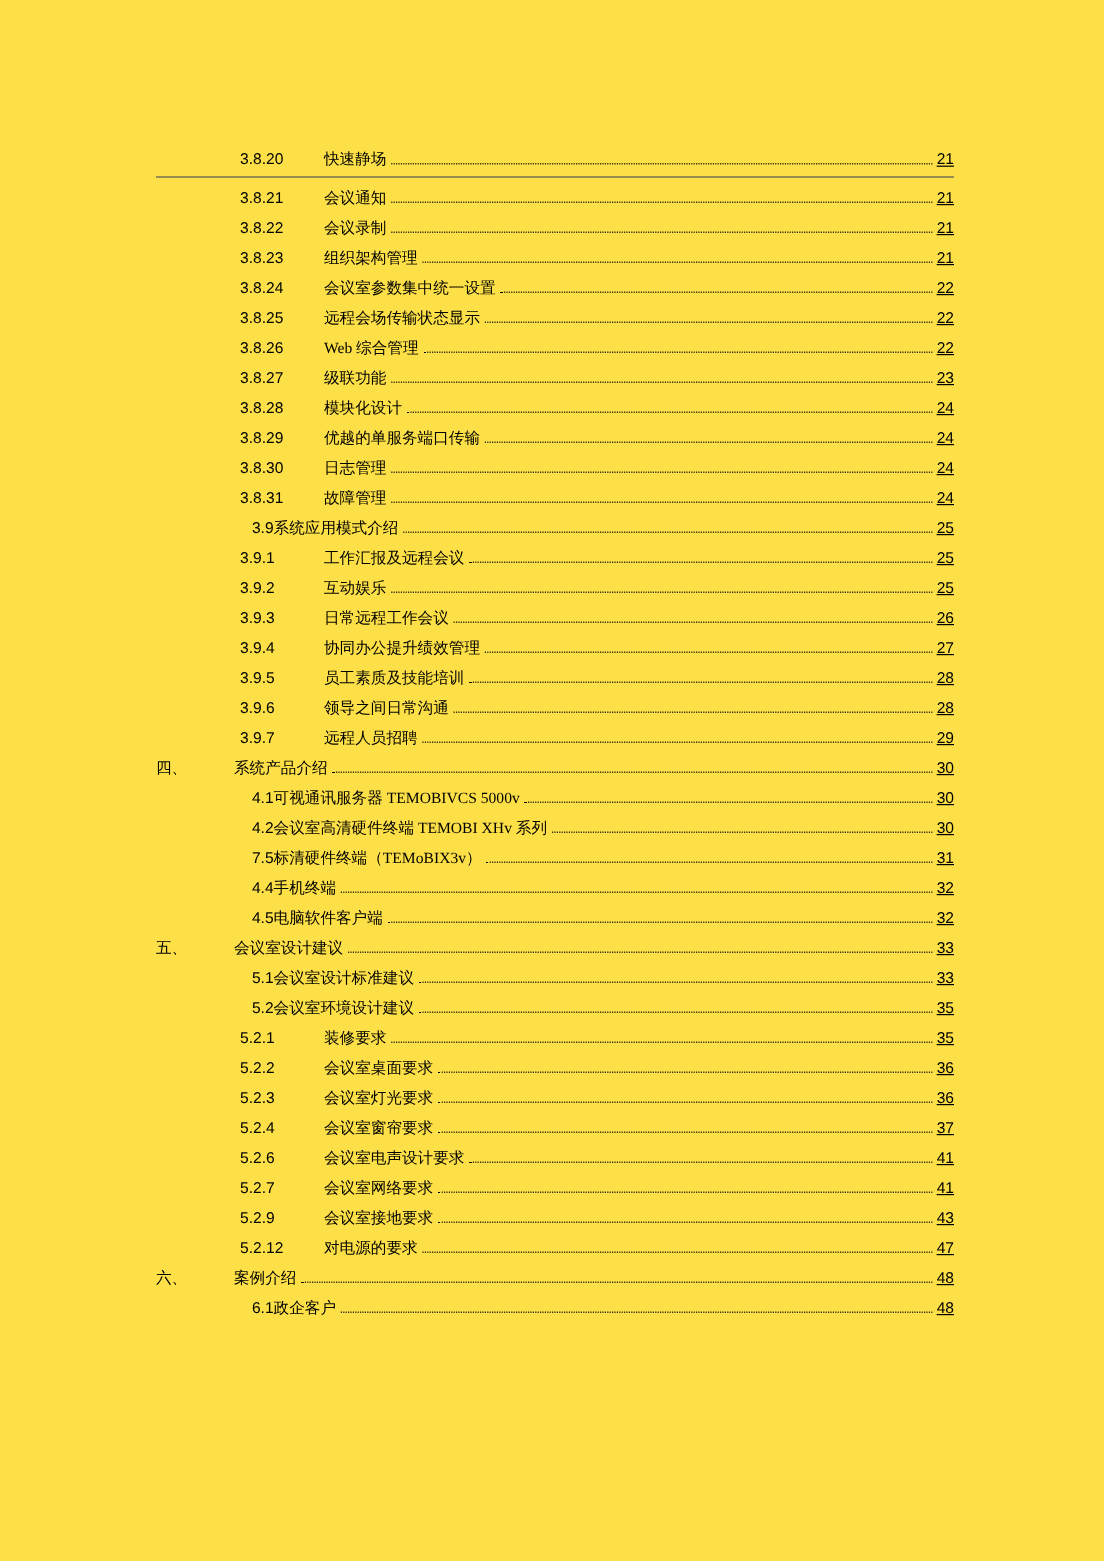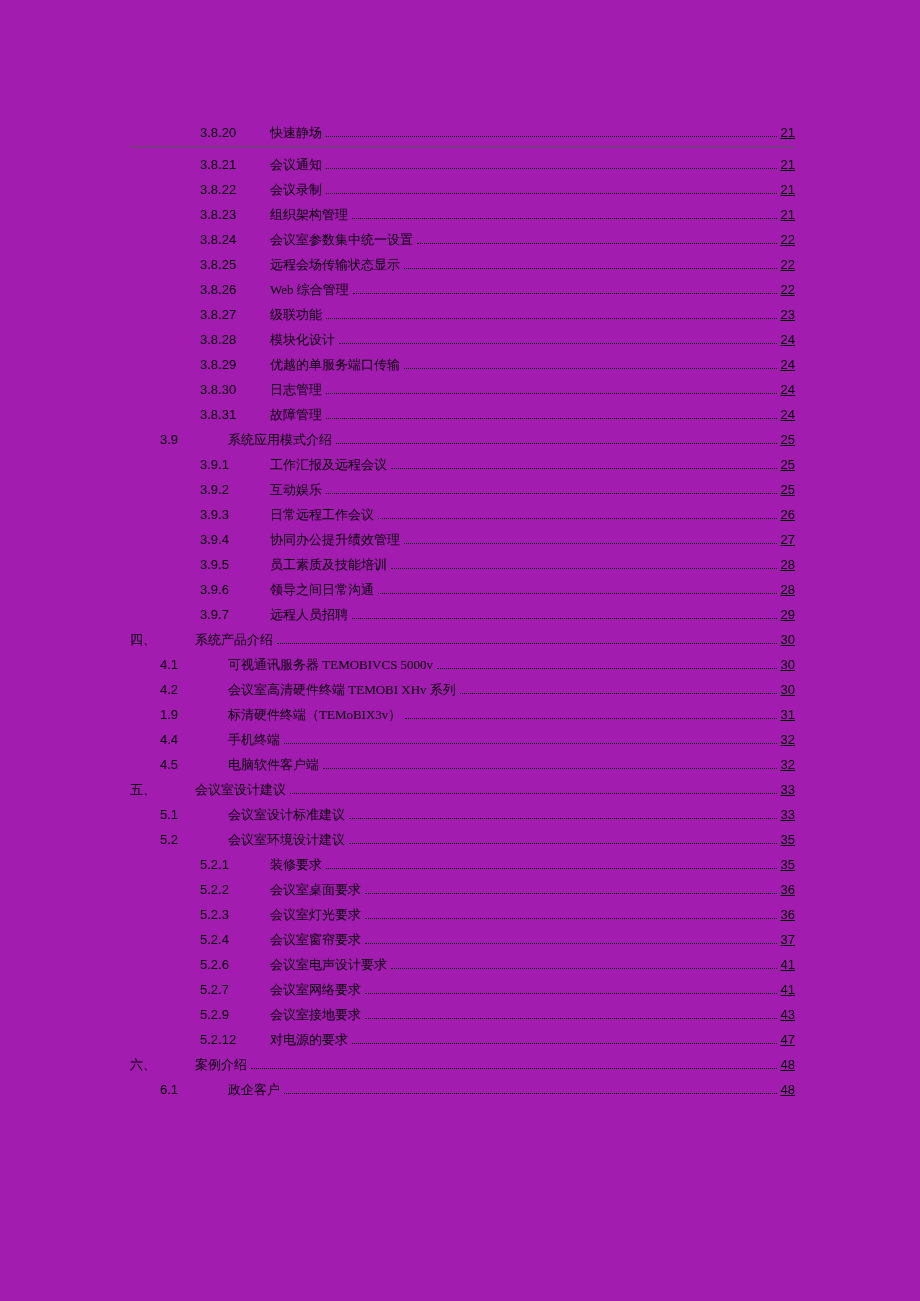--- a/index.html
+++ b/index.html
@@ -8,36 +8,36 @@
     background: #fff;
     font-family: "SimSun", "宋体", serif;
     font-size: 13px;
     color: #000;
   }
   .page {
     width: 920px;
     min-height: 1301px;
     box-sizing: border-box;
     padding: 120px 125px 0 130px;
-    background: #a21caf;
+    background: #fde047;
   }
   .toc-line {
     display: flex;
     align-items: baseline;
     line-height: 25px;
     white-space: nowrap;
   }
   .num-col {
     display: inline-block;
     font-family: Arial, sans-serif;
     font-size: 13px;
   }
   .indent-l3 { padding-left: 70px; }
   .indent-l3 .num-col { width: 70px; }
-  .indent-l2 { padding-left: 30px; }
+  .indent-l2 { padding-left: 30px; text-align: right; }
   .indent-l2 .num-col { width: 68px; }
   .indent-l1 { padding-left: 0; }
   .indent-l1 .num-col { width: 65px; }
   .title-text {
     flex: 0 0 auto;
   }
   .dots {
     flex: 1 1 auto;
     border-bottom: 1.2px dotted #000;
     margin: 0 4px 3px 4px;
@@ -192,21 +192,21 @@
         <span class="dots"></span>
         <span class="page-num">30</span>
       </div>
       <div class="toc-line indent-l2">
         <span class="num-col">4.2</span>
         <span class="title-text">会议室高清硬件终端 TEMOBI  XHv 系列</span>
         <span class="dots"></span>
         <span class="page-num">30</span>
       </div>
       <div class="toc-line indent-l2">
-        <span class="num-col">1.9</span>
+        <span class="num-col">7.5</span>
         <span class="title-text">标清硬件终端（TEMoBIX3v）</span>
         <span class="dots"></span>
         <span class="page-num">31</span>
       </div>
       <div class="toc-line indent-l2">
         <span class="num-col">4.4</span>
         <span class="title-text">手机终端</span>
         <span class="dots"></span>
         <span class="page-num">32</span>
       </div>

